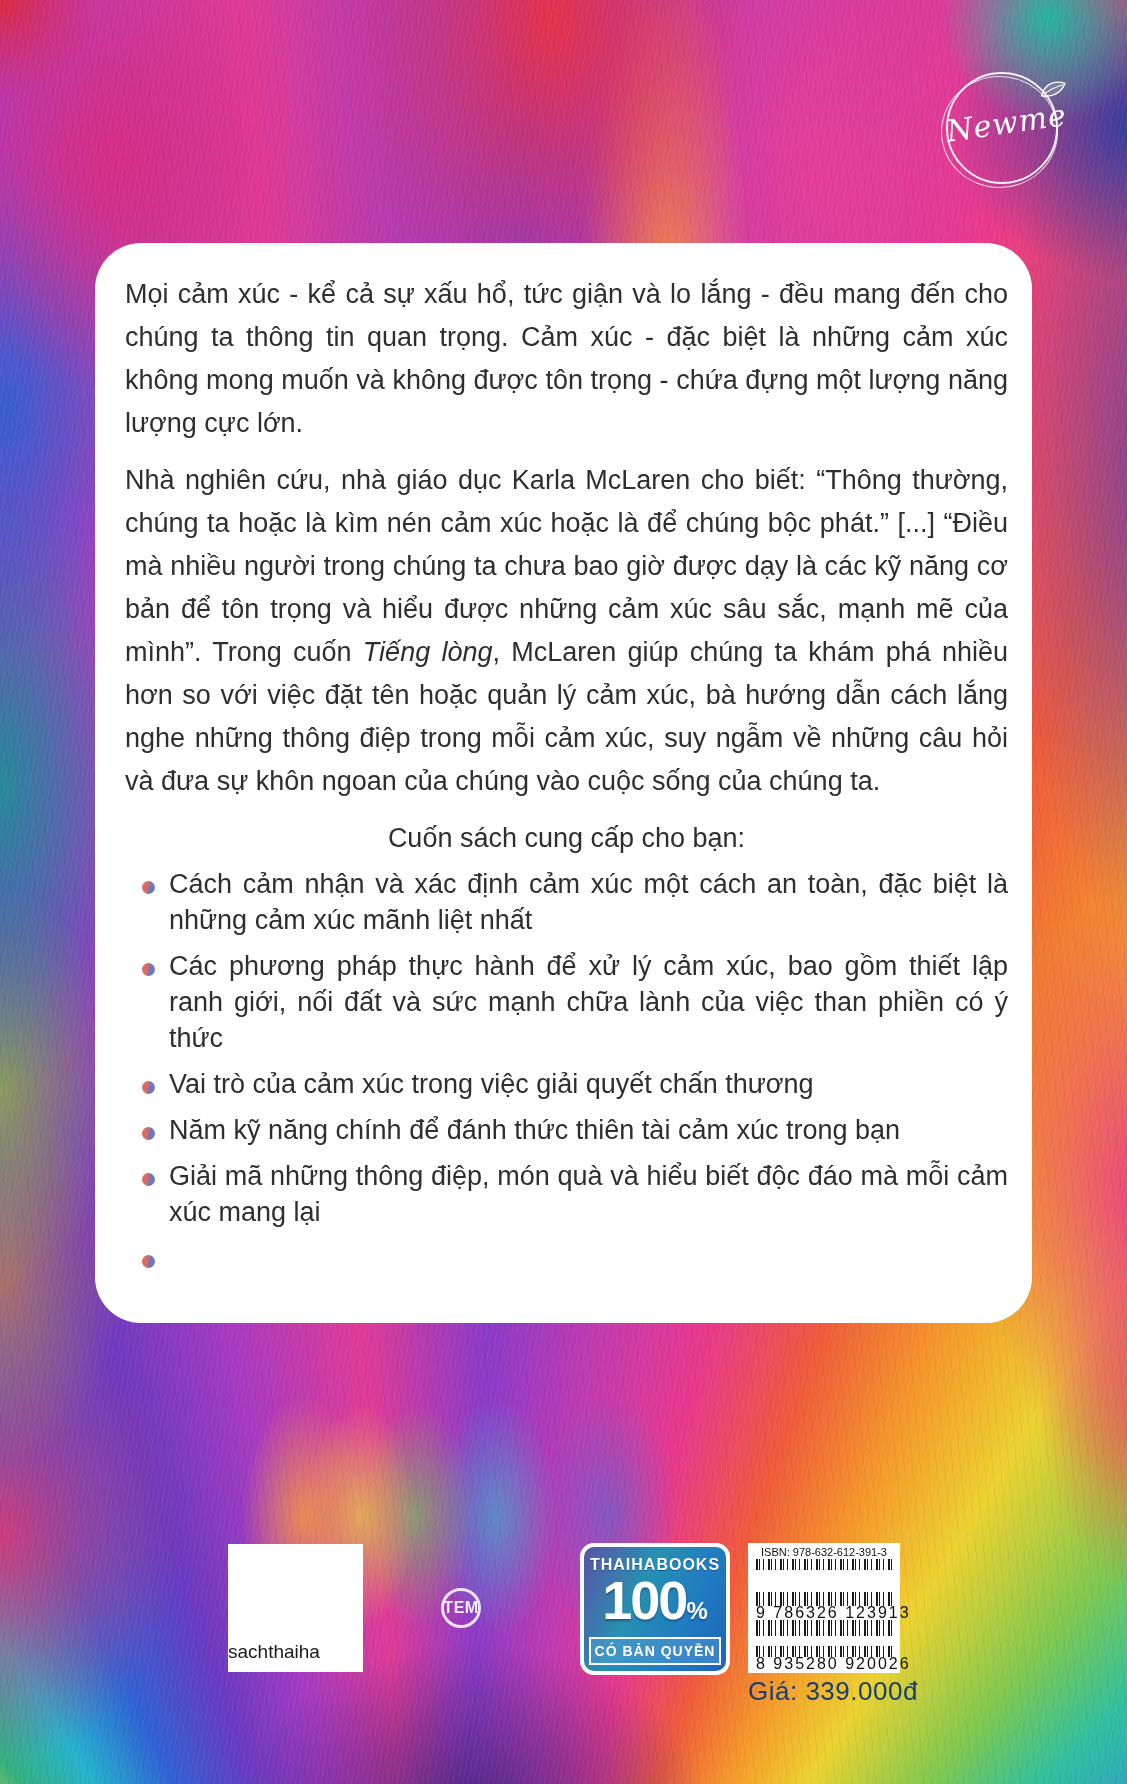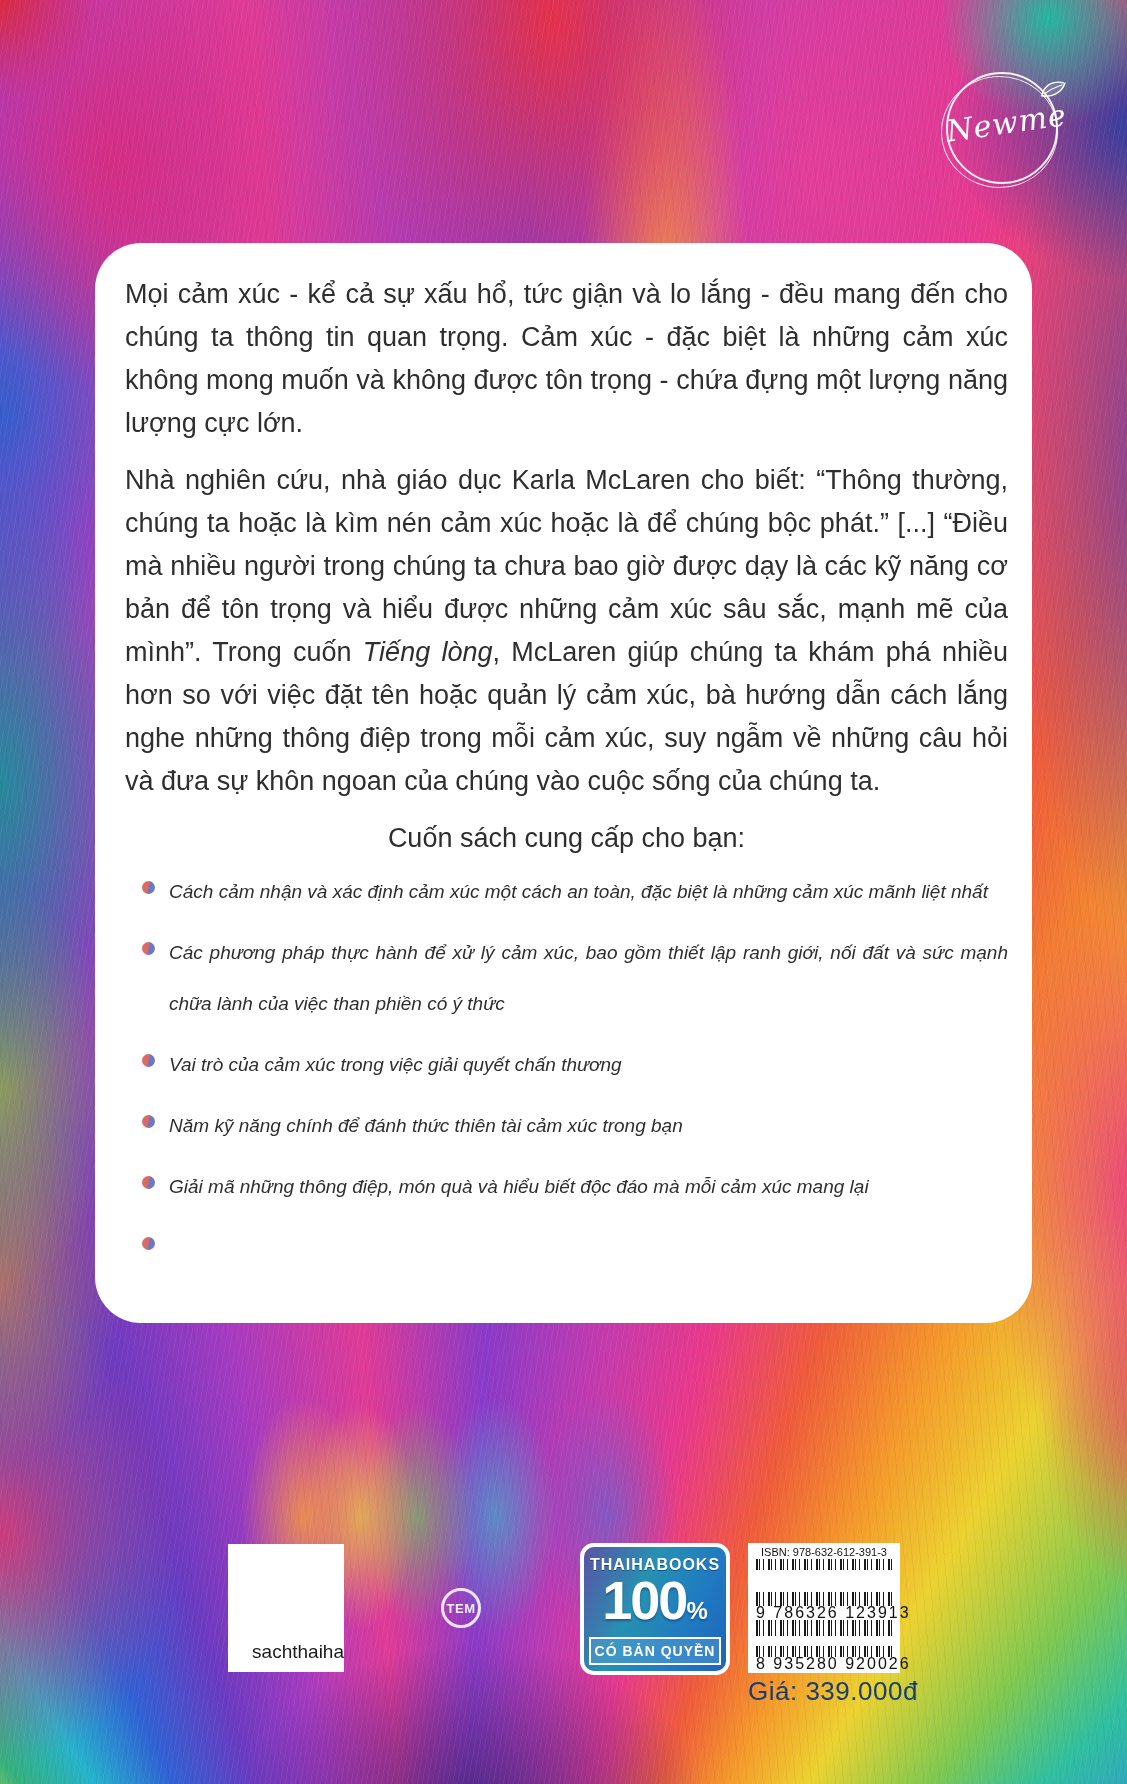--- a/index.html
+++ b/index.html
@@ -53,36 +53,36 @@
   
   .card{
     position:absolute;left:95px;top:243px;width:937px;height:1080px;
     background:#fff;border-radius:46px;box-sizing:border-box;
     padding:30px 24px 0 30px;color:#2e2e2e;overflow:hidden;
   }
   .card p{margin:0 0 14px 0;font-size:27px;line-height:43px;text-align:justify;}
   .card p.intro{margin-bottom:6px;text-align:center;}
   .card em{font-style:italic;}
   .card ul{list-style:none;margin:0;padding:0;}
-  .card li{position:relative;padding-left:44px;margin-bottom:10px;font-size:19px;line-height:51px;text-align:justify;font-style:italic;}
+  .card li{position:relative;padding-left:44px;margin-bottom:10px;font-size:27px;line-height:36px;text-align:justify;}
   .dot{
     position:absolute;left:17px;top:15px;width:13px;height:13px;border-radius:50%;
     background:linear-gradient(100deg,#dd6a62 0 46%,#7077c1 54% 100%);
   }
   
   .pubbox{
-    position:absolute;left:228px;top:1544px;width:116px;height:128px;background:#fff;
-    display:flex;align-items:flex-end;justify-content:flex-end;
+    position:absolute;left:228px;top:1544px;width:135px;height:128px;background:#fff;
+    display:flex;align-items:flex-end;justify-content:flex-start;
   }
   .pubbox span{font-size:19px;color:#1a1a1a;margin-bottom:9px;}
   .tem{
     position:absolute;left:441px;top:1588px;width:40px;height:40px;border-radius:50%;
     border:3px solid rgba(255,255,255,.85);box-sizing:border-box;
     display:flex;align-items:center;justify-content:center;
-    color:rgba(255,255,255,.9);font-size:13px;font-weight:bold;letter-spacing:.5px;
+    color:rgba(255,255,255,.9);font-size:16px;font-weight:bold;letter-spacing:.5px;
   }
   .stamp{
     position:absolute;left:580px;top:1543px;width:150px;height:132px;box-sizing:border-box;
     border:4px solid #fff;border-radius:14px;
     background:linear-gradient(115deg,#5a53a5 0%,#2691b2 38%,#2079c2 72%,#1d64b6 100%);
     text-align:center;color:#fff;overflow:hidden;
   }
   .stamp .brand{font-size:16px;font-weight:bold;letter-spacing:1px;margin-top:9px;
     text-shadow:0 1px 0 rgba(10,40,90,.6);}
   .stamp .hundred{line-height:.9;margin-top:2px;}

